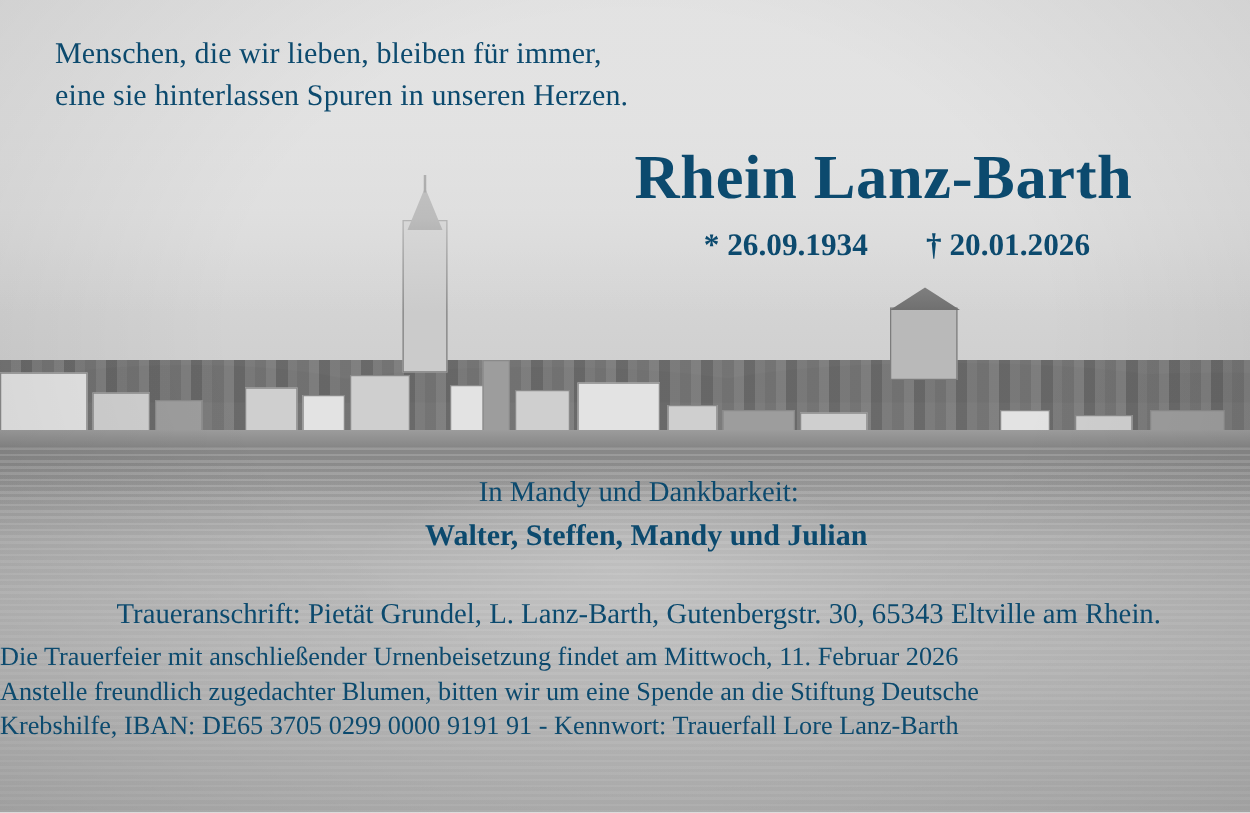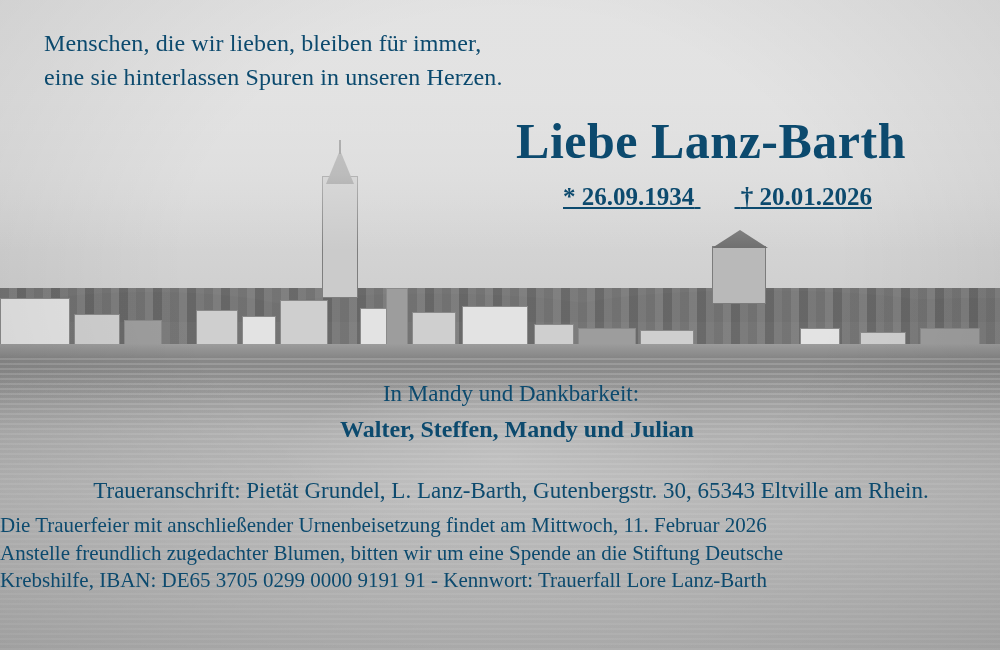--- a/index.html
+++ b/index.html
@@ -185,21 +185,20 @@
     letter-spacing: .5px;
     white-space: nowrap;
   }
   .dates {
     position: absolute;
     right: 150px;
     top: 183px;
     font-size: 25px;
     font-weight: bold;
     white-space: nowrap;
-    text-decoration: underline;
   }
   .dates .sep { display: inline-block; width: 34px; }
 
   .gratitude {
     position: absolute;
     left: 0; right: 0;
     top: 381px;
     text-align: center;
     font-size: 23px;
   }
@@ -270,21 +269,21 @@
     <div class="vignette"></div>
   </div>
 
   <div class="content">
 
     <div class="verse">
       <div>Menschen, die wir lieben, bleiben für immer,</div>
       <div>eine sie hinterlassen Spuren in unseren Herzen.</div>
     </div>
 
-    <div class="name">Liebe Lanz-Barth</div>
+    <div class="name">Rhein Lanz-Barth</div>
 
     <div class="dates">
       <span>* 26.09.1934</span>
       <span class="sep"></span>
       <span>† 20.01.2026</span>
     </div>
 
     <div class="gratitude">In Mandy und Dankbarkeit:</div>
     <div class="family">Walter, Steffen, Mandy und Julian</div>
     <div class="address">Traueranschrift: Pietät Grundel, L. Lanz-Barth, Gutenbergstr. 30, 65343 Eltville am Rhein.</div>

